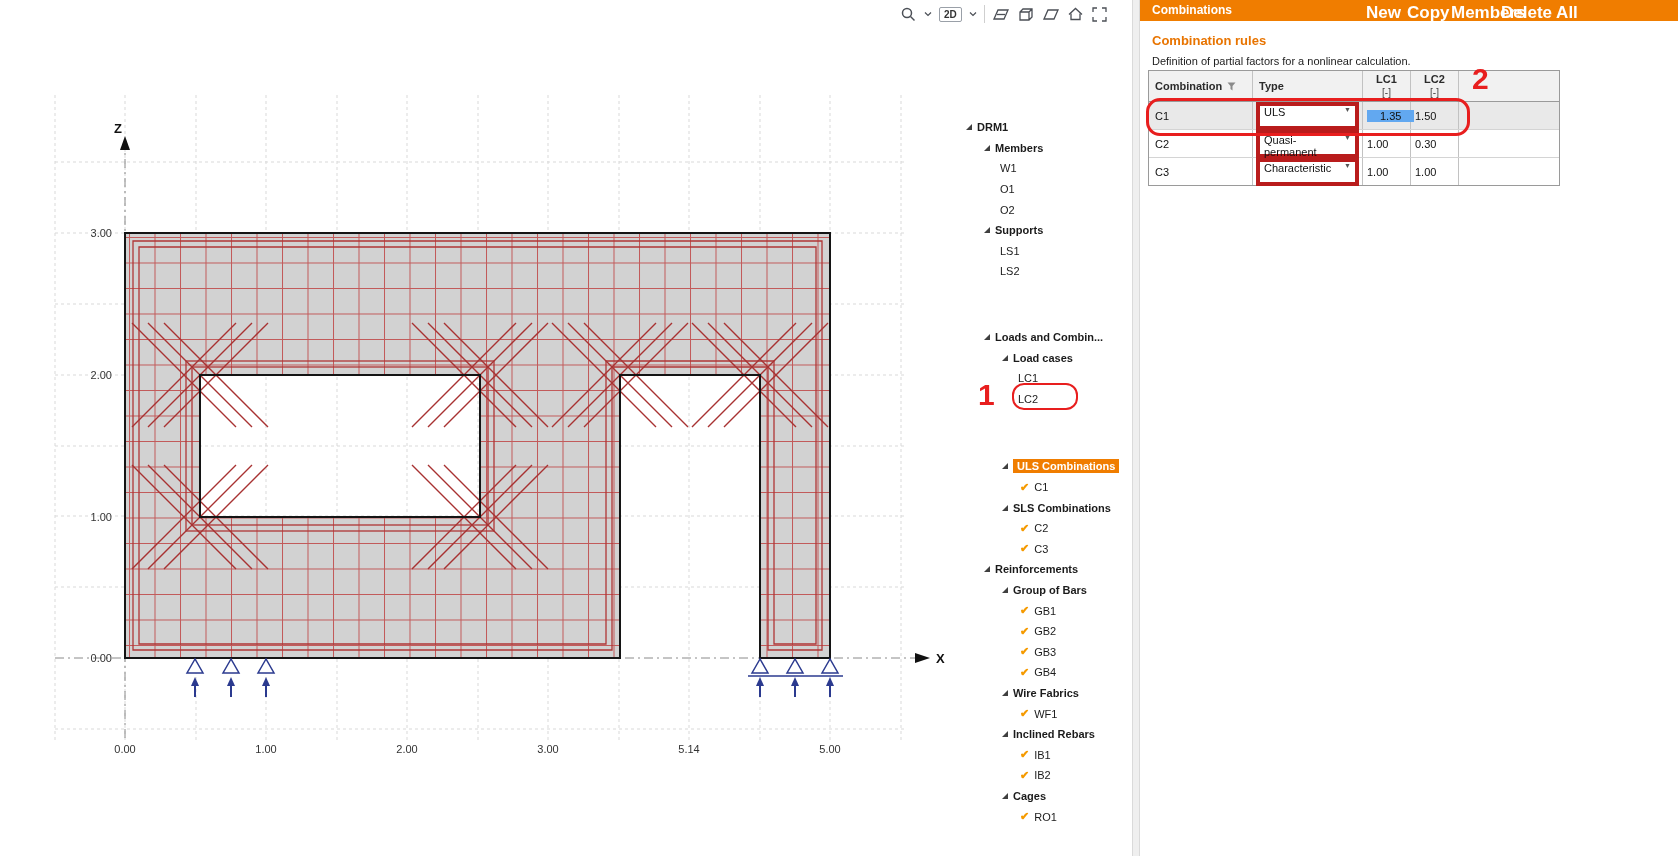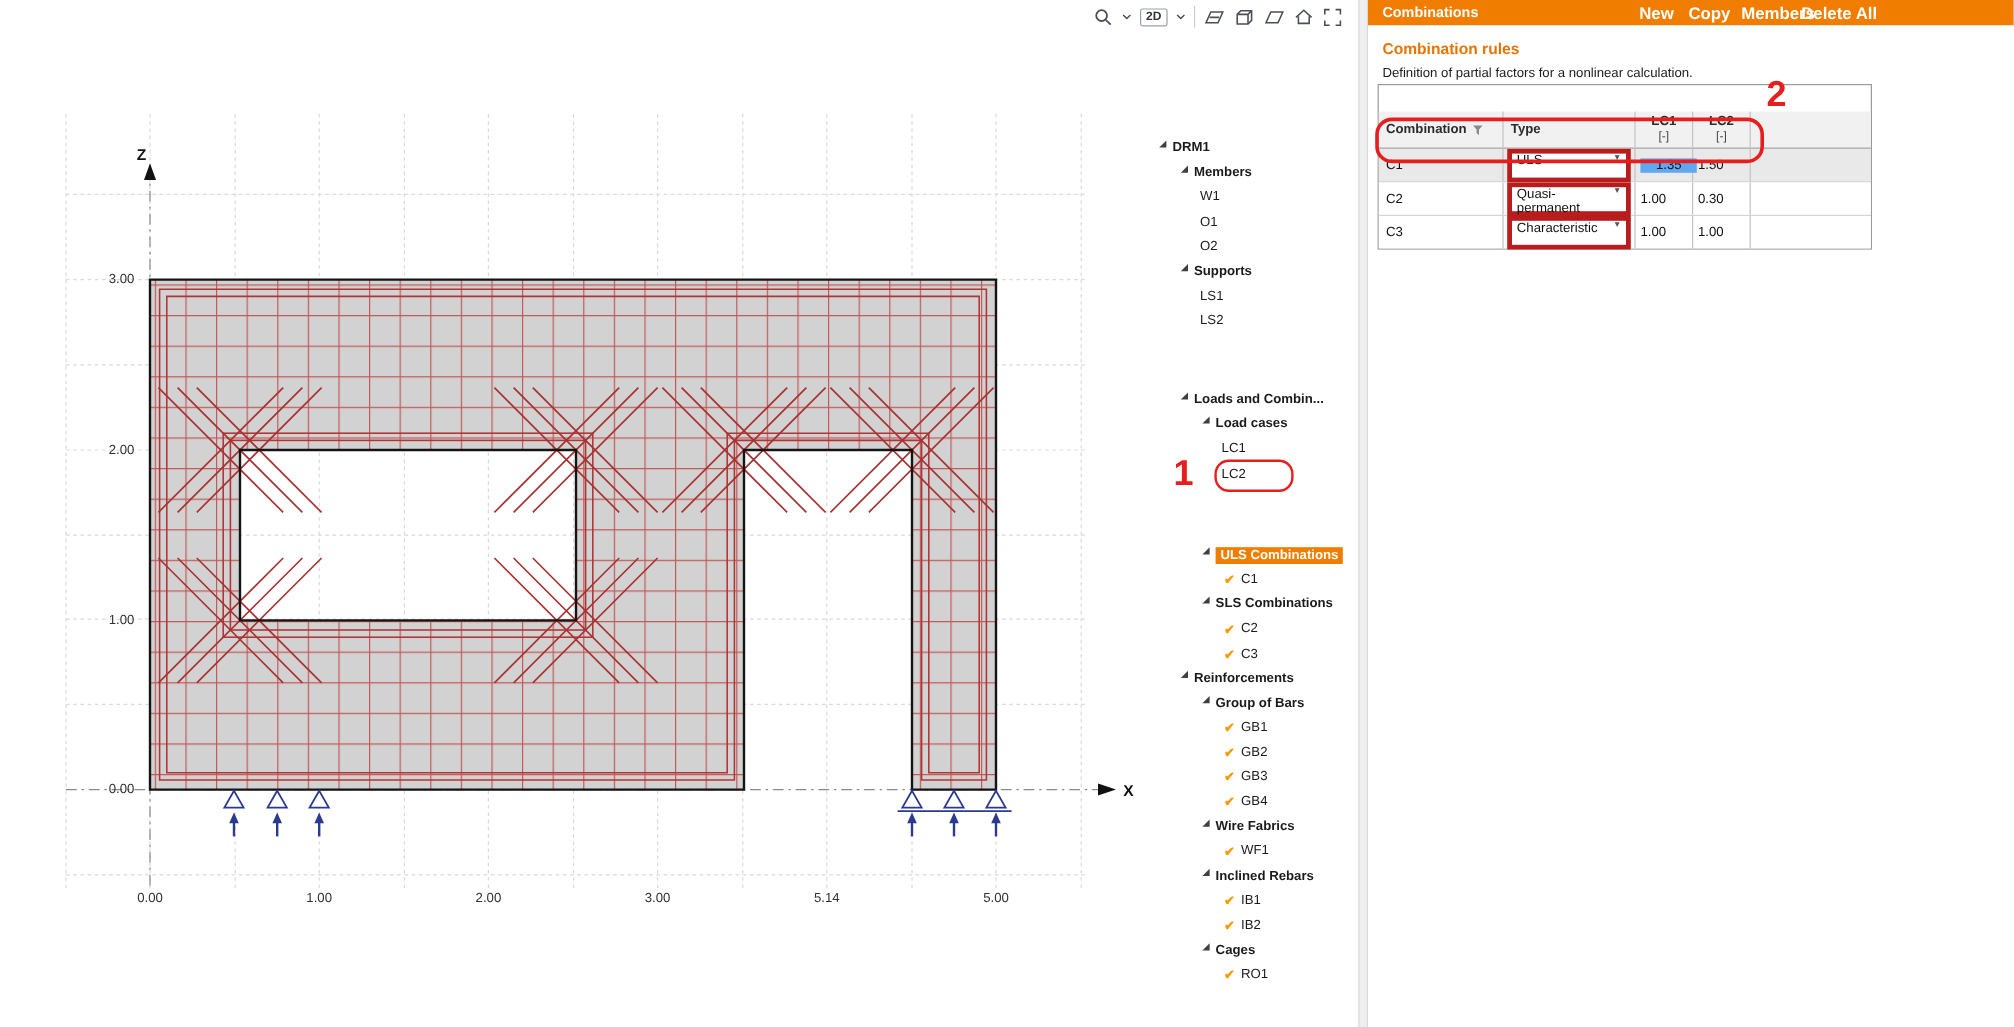--- a/index.html
+++ b/index.html
@@ -6,44 +6,44 @@
   body{
     width:1678px;height:856px;overflow:hidden;background:#fff;position:relative;
     font-family:"Liberation Sans", sans-serif;color:#1b1b1b;
   }
   
   .canvas-area{position:absolute;left:0;top:0;width:1132px;height:856px;background:#fff;}
   .canvas-area svg.main{position:absolute;left:0;top:0;}
   .ytick{position:absolute;width:46px;text-align:right;font-size:11px;color:#333;line-height:16px;}
   .xtick{position:absolute;width:44px;text-align:center;font-size:11px;color:#333;line-height:16px;}
   
-  .toolbar{position:absolute;top:2px;left:900px;width:230px;height:24px;display:flex;align-items:center;justify-content:center;gap:7px;z-index:5;}
+  .toolbar{position:absolute;top:2px;left:900px;width:230px;height:24px;display:flex;align-items:center;justify-content:flex-start;gap:7px;z-index:5;}
   .tool-icon{display:flex;align-items:center;cursor:pointer;}
   .tool-sep{width:1px;height:18px;background:#cfcfcf;}
   .tool-2d{display:flex;align-items:center;border:1px solid #9aa0a8;border-radius:2px;padding:1px 4px;font-size:10px;font-weight:700;color:#333;cursor:pointer;background:#fff;}
   
   .divider{position:absolute;left:1132px;top:0;width:6px;height:856px;background:#efefef;border-left:1px solid #dadada;border-right:1px solid #dadada;}
   
   .tree{position:absolute;left:960px;top:117px;width:176px;font-size:11px;z-index:4;}
-  .tree-row{display:flex;align-items:flex-start;height:20.6px;white-space:nowrap;cursor:pointer;}
+  .tree-row{display:flex;align-items:center;height:20.6px;white-space:nowrap;cursor:pointer;}
   .expander{width:0;height:0;border-bottom:6px solid #3f3f3f;border-left:6px solid transparent;margin-right:5px;flex:none;}
   .check{color:#f59a00;font-weight:700;font-size:11px;margin-right:5px;flex:none;}
   .tlabel{color:#1b1b1b;}
   .tlabel.bold{font-weight:700;}
   .tlabel.hl{background:#f07d00;color:#fff;padding:1px 4px;font-weight:700;}
   
   .side-panel{position:absolute;left:1140px;top:0;width:538px;height:752px;background:#fff;}
   .panel-header{position:absolute;left:0;top:0;width:100%;height:21px;background:#f07d00;color:#fff;}
   .panel-title{position:absolute;left:12px;top:3px;font-size:12px;font-weight:700;}
-  .pbtn{position:absolute;top:3px;font-size:14px;font-weight:700;cursor:pointer;color:#fff;}
+  .pbtn{position:absolute;top:3px;font-size:17px;font-weight:700;cursor:pointer;color:#fff;}
   .pbtn.b0{left:226px}.pbtn.b1{left:267px}.pbtn.b2{left:311px}.pbtn.b3{left:361px}
   .section-title{position:absolute;left:12px;top:33px;color:#e87400;font-weight:700;font-size:13px;}
   .desc{position:absolute;left:12px;top:55px;font-size:11px;color:#1c1c1c;}
   .ctable{position:absolute;left:8px;top:70px;width:410px;border:1px solid #9a9a9a;font-size:11px;color:#111;background:#fff;}
-  .thead{display:flex;height:30px;background:#f1f1f1;border-bottom:1px solid #9a9a9a;margin-top:22px;}
+  .thead{display:flex;height:30px;background:#f1f1f1;border-bottom:1px solid #9a9a9a;}
   .hcell{border-right:1px solid #c2c2c2;display:flex;align-items:center;padding-left:6px;font-weight:700;box-sizing:border-box;color:#2b2b2b;}
   .w-comb{width:104px;}
   .w-type{width:110px;}
   .w-lc{width:48px;flex-direction:column;justify-content:center;align-items:center;padding:0;line-height:13px;}
   .w-extra{width:100px;border-right:none;}
   .unit{font-weight:400;font-size:10px;color:#444;}
   .trow{display:flex;height:27px;border-bottom:1px solid #d4d4d4;background:#fff;}
   .trow.sel{background:#e9e9e9;}
   .trow:last-child{border-bottom:none;}
   .cell{border-right:1px solid #c2c2c2;box-sizing:border-box;display:flex;align-items:center;}

